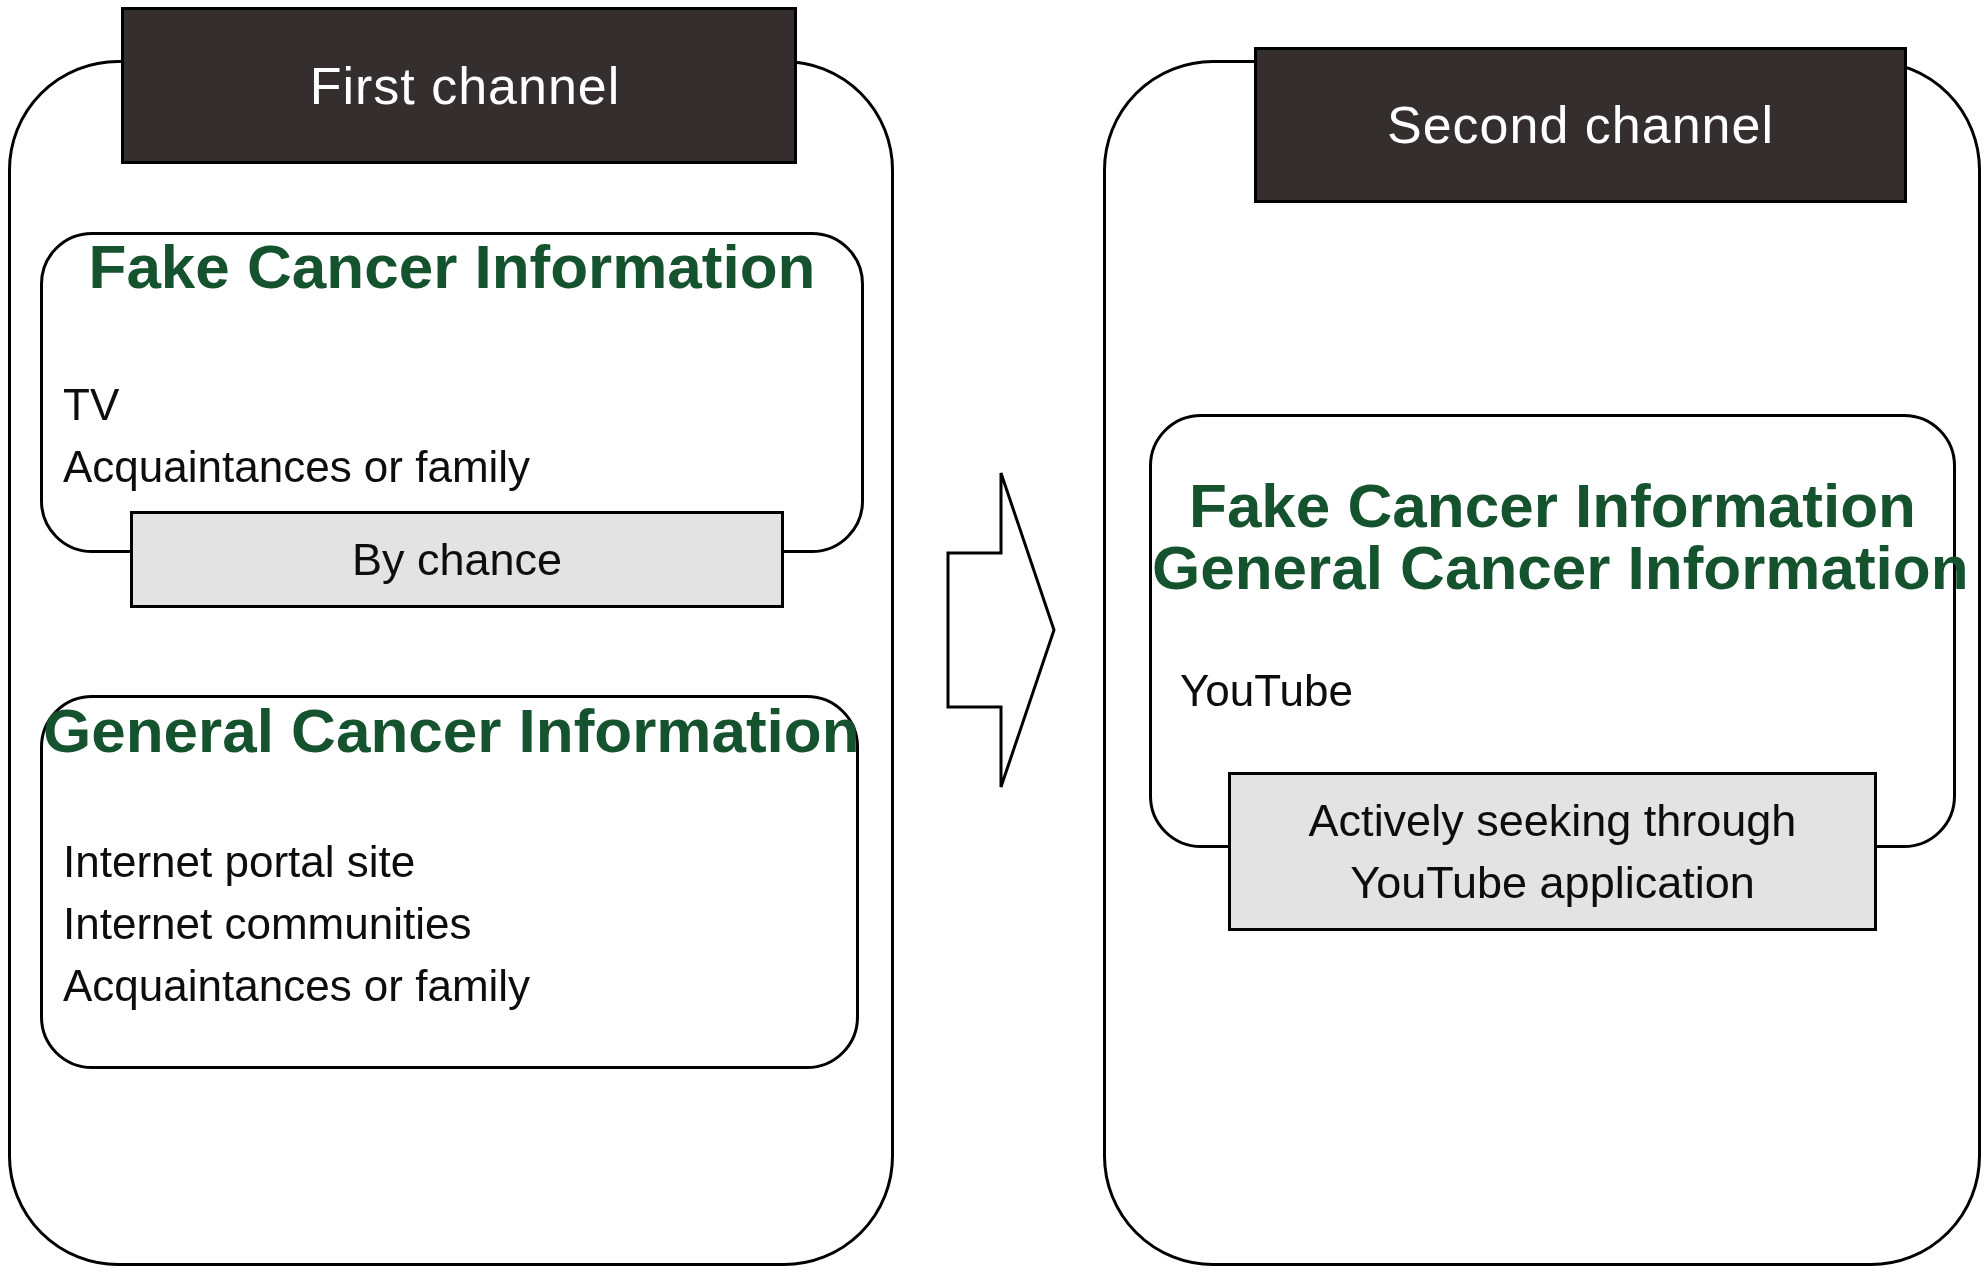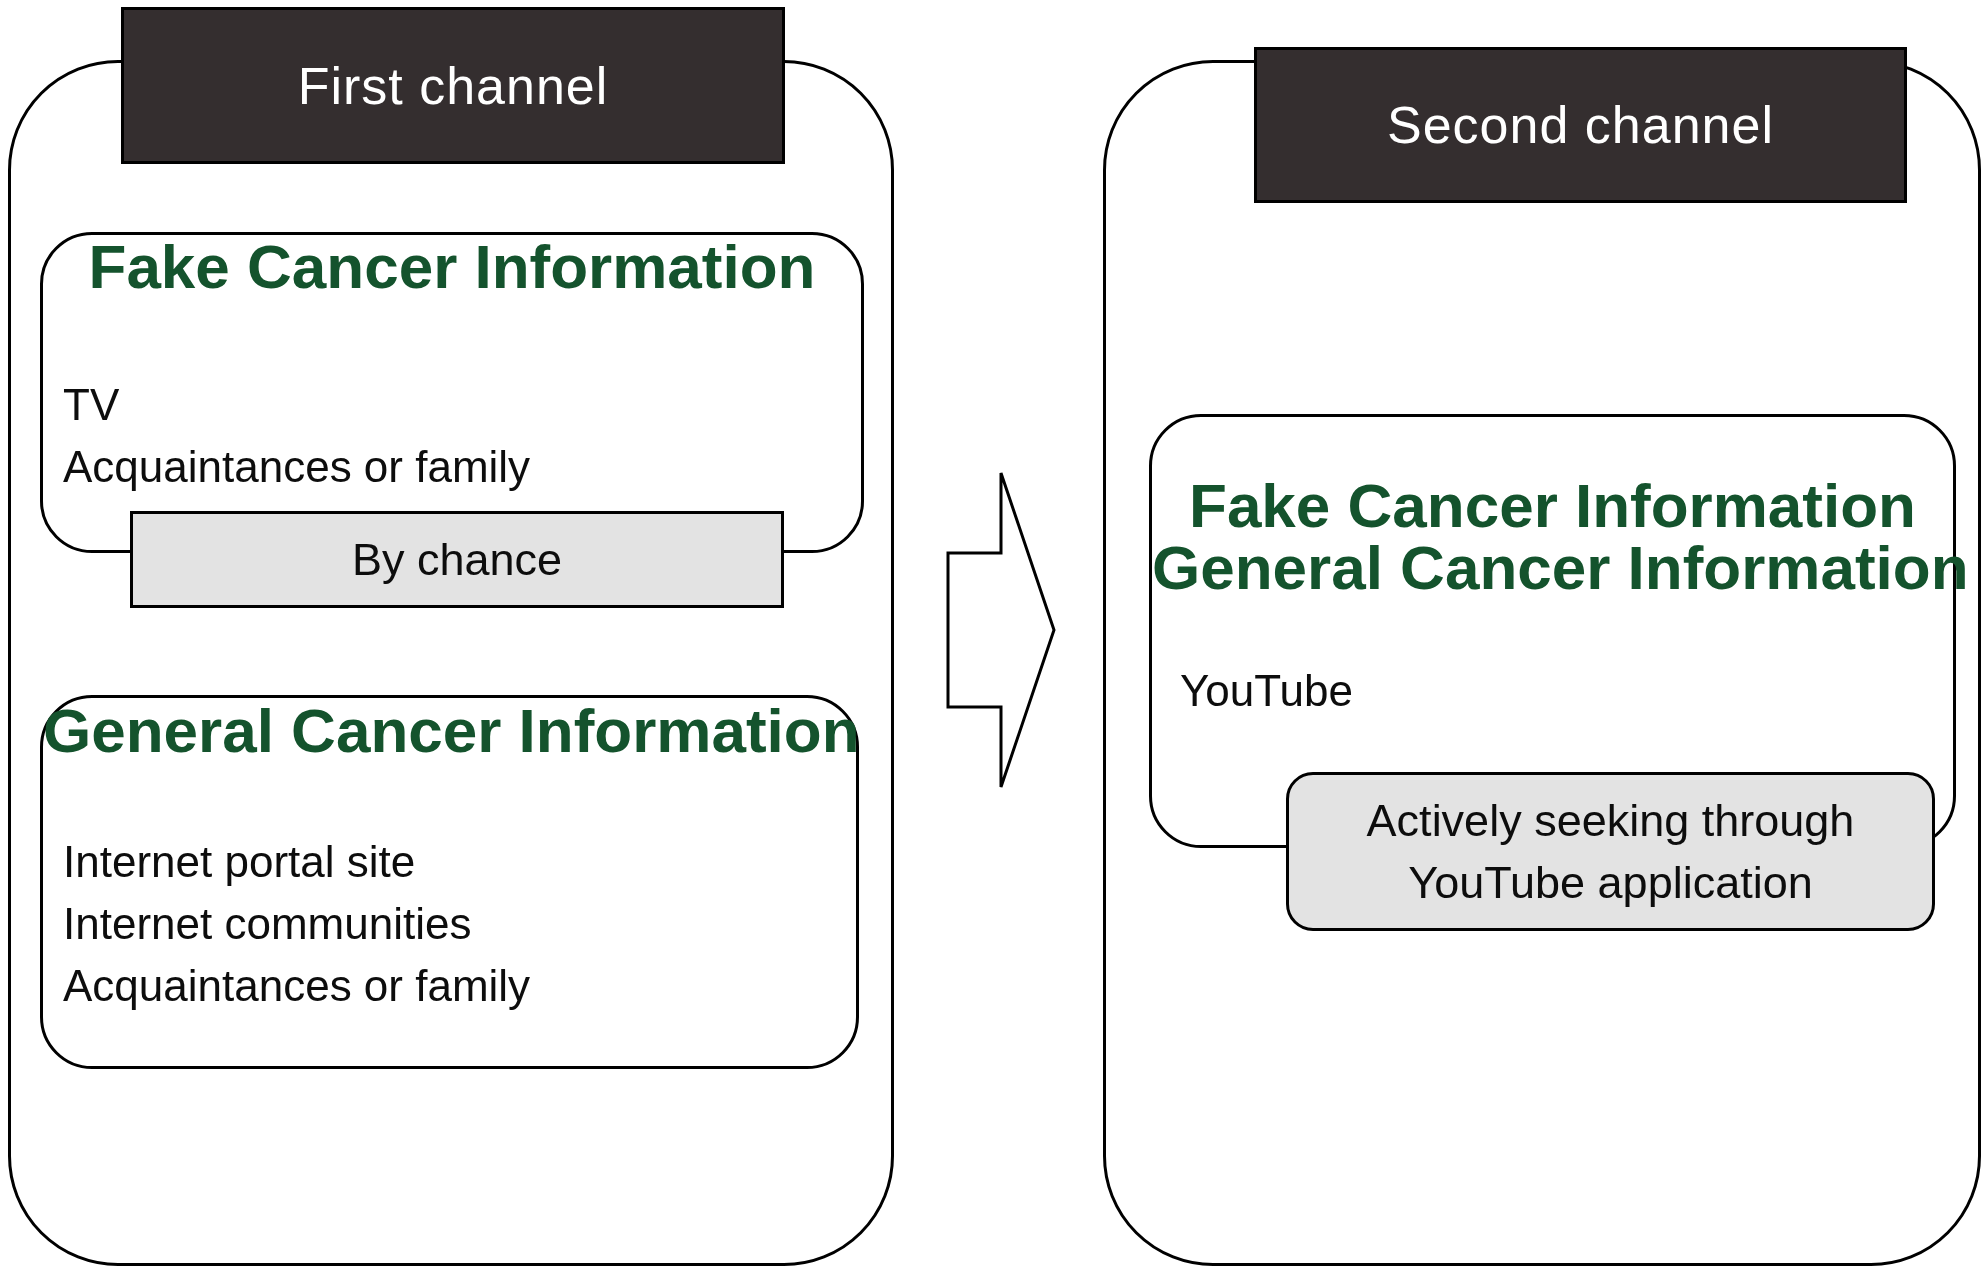--- a/index.html
+++ b/index.html
@@ -82,21 +82,21 @@
     z-index: 2;
   }
 </style>
 </head>
 <body>
 
 <div class="canvas">
 
   <div class="outer-container" style="left:8px; top:60px; width:880px; height:1200px;"></div>
 
-  <div class="header-box" style="left:121px; top:7px; width:658px; height:151px;">
+  <div class="header-box" style="left:121px; top:7px; width:658px; height:151px;padding-left:12px;">
     <span>First channel</span>
   </div>
 
   <div class="inner-box" style="left:40px; top:232px; width:818px; height:315px;">
     <div class="box-title" style="top:1px;">Fake Cancer Information</div>
     <div class="box-body" style="left:20px; top:119px;margin-top:20px;">
       <div>TV</div>
       <div>Acquaintances or family</div>
     </div>
   </div>
@@ -128,18 +128,18 @@
   </div>
 
   <div class="inner-box" style="left:1149px; top:414px; width:801px; height:428px;">
     <div class="box-title" style="top:58px;">Fake Cancer Information</div>
     <div class="box-title" style="top:120px;">General Cancer Information</div>
     <div class="box-body" style="left:28px; top:243px;">
       <div>YouTube</div>
     </div>
   </div>
 
-  <div class="tag-box" style="left:1286px; top:772px; width:643px; height:153px;border-radius:27px;">
+  <div class="tag-box" style="left:1228px; top:772px; width:643px; height:153px;">
     <div>Actively seeking through</div>
     <div>YouTube application</div>
   </div>
 
 </div>
 
 </body></html>

